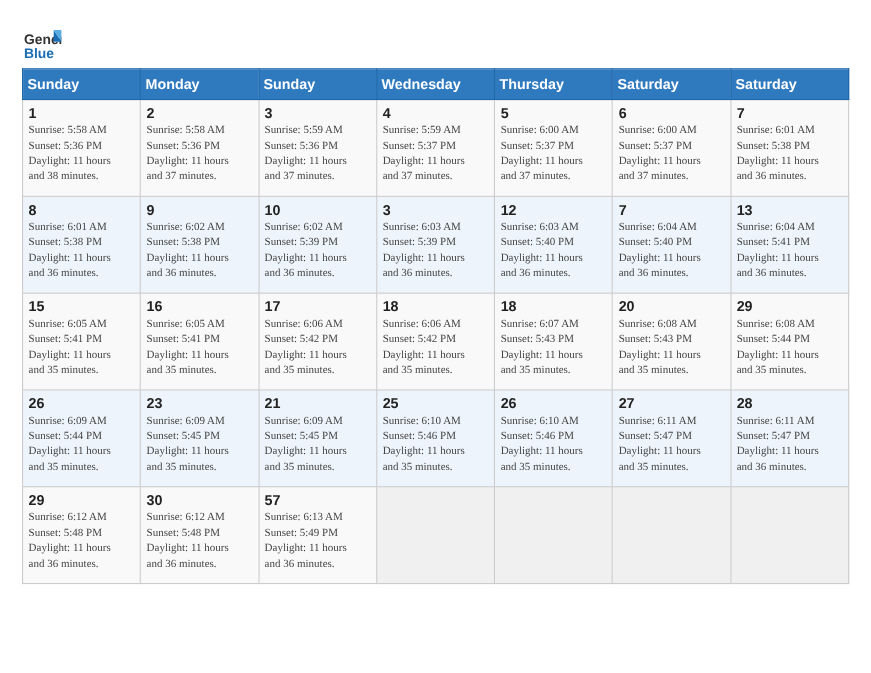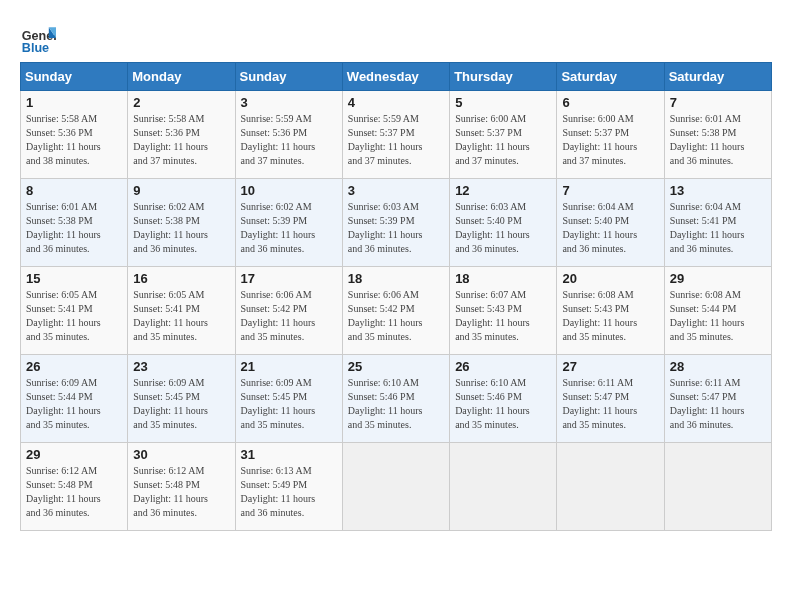--- a/index.html
+++ b/index.html
@@ -329,21 +329,21 @@
 and 36 minutes.</div>
         </td>
         <td>
           <span class="day-num">30</span>
           <div class="day-info" style="white-space: pre-line;">Sunrise: 6:12 AM
 Sunset: 5:48 PM
 Daylight: 11 hours
 and 36 minutes.</div>
         </td>
         <td>
-          <span class="day-num">31</span>
+          <span class="day-num">57</span>
           <div class="day-info" style="white-space: pre-line;">Sunrise: 6:13 AM
 Sunset: 5:49 PM
 Daylight: 11 hours
 and 36 minutes.</div>
         </td>
         <td class="empty"></td>
         <td class="empty"></td>
         <td class="empty"></td>
         <td class="empty"></td>
       </tr>

